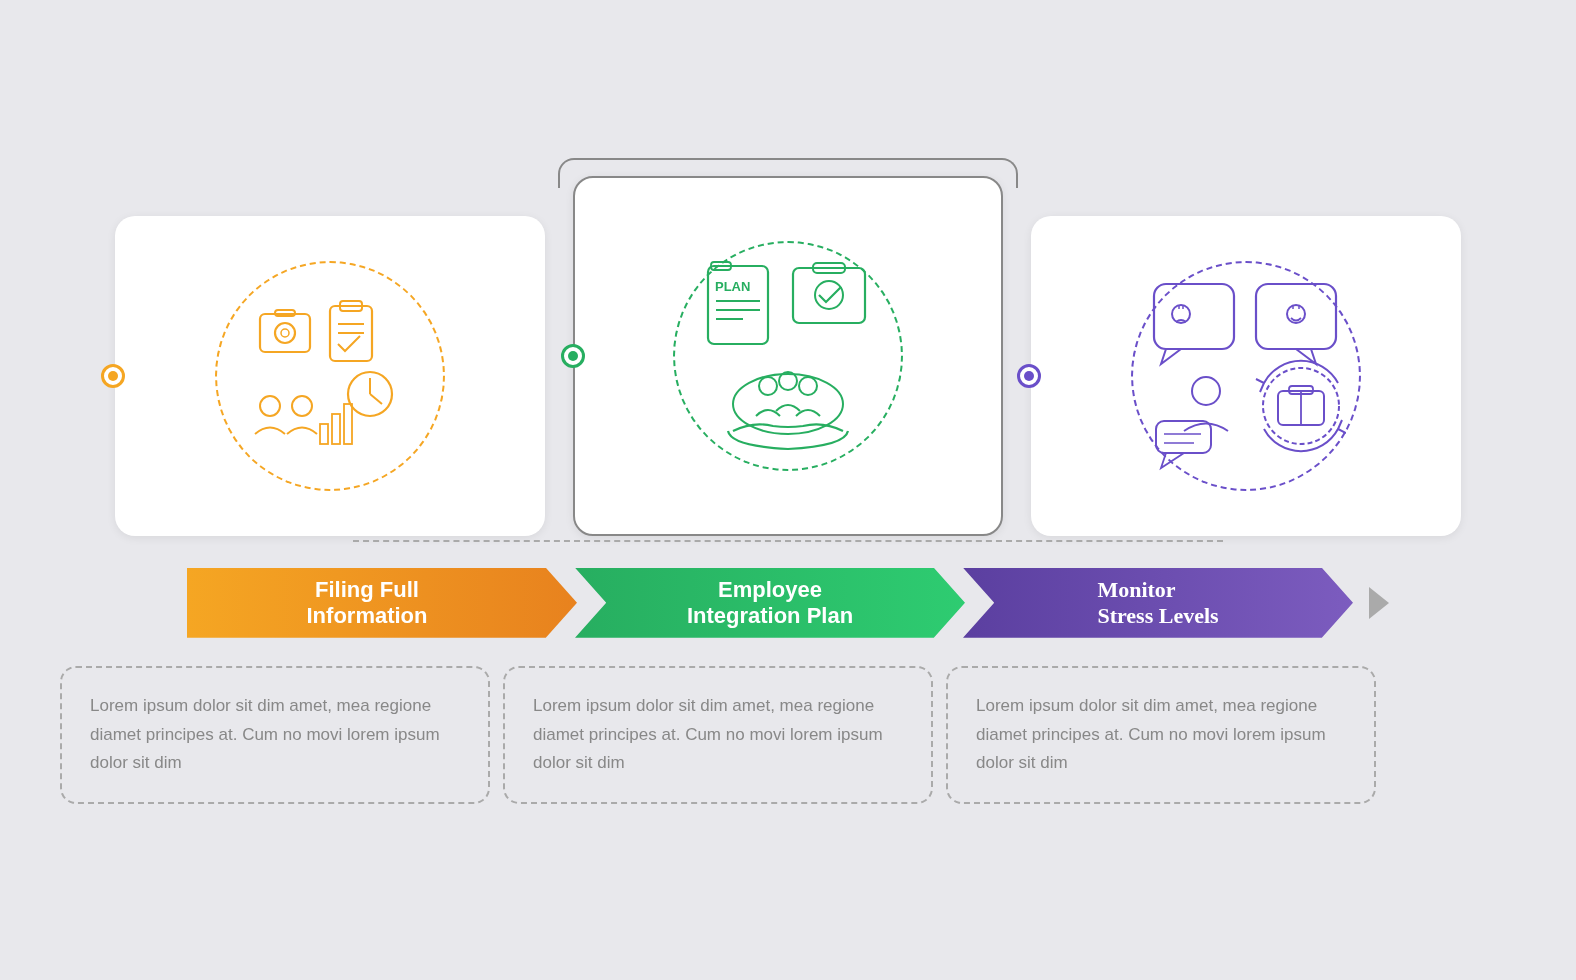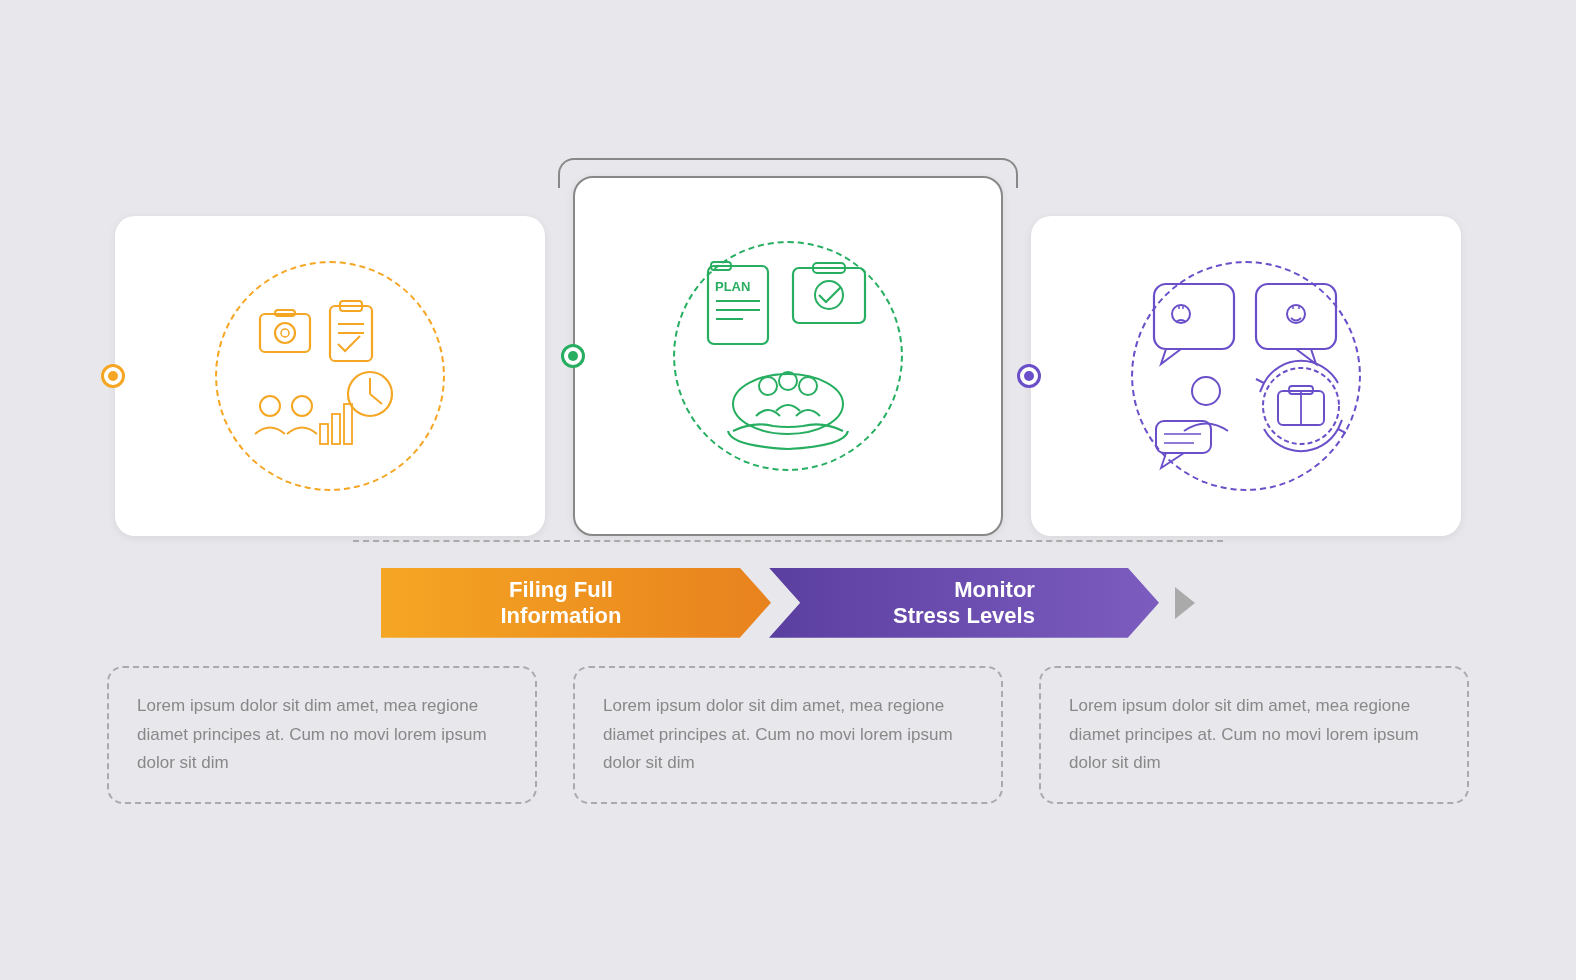--- a/index.html
+++ b/index.html
@@ -140,23 +140,22 @@
       padding-left: 20px;
     }
 
     .arrow-orange { background: linear-gradient(90deg, #f5a623, #e8821e); }
     .arrow-green { background: linear-gradient(90deg, #27ae60, #2ecc71); }
     .arrow-purple { background: linear-gradient(90deg, #5b3fa0, #7c5cbf); }
 
     
     .bottom-row {
       display: flex;
-      gap: 36px;
+      gap: 13px;
       width: 100%;
-      justify-content: center;
       margin-top: 28px;
     }
 
     .text-block {
       width: 430px;
       border: 2px dashed #aaa;
       border-radius: 16px;
       padding: 24px 28px;
       background: transparent;
       color: #888;
@@ -320,24 +319,30 @@
 
   <div class="arrows-row">
 
     <div class="arrow-wrap">
       <div class="arrow-label arrow-orange arrow-first" style="min-width:390px;">
         <span style="white-space:pre-line; text-align:center;">Filing Full
 Information</span>
       </div>
     </div>
 
+    <div class="arrow-wrap">
+      <div class="arrow-label arrow-green" style="min-width:390px; margin-left:-2px;">
+        <span style="white-space:pre-line; text-align:center;">Employee
+Integration Plan</span>
+      </div>
+    </div>
 
     <div class="arrow-wrap">
       <div class="arrow-label arrow-purple" style="min-width:390px; margin-left:-2px;">
-        <span style="white-space:pre-line; text-align:right;">Monitor
+        <span style="white-space:pre-line; text-align:left;font-family:Liberation Serif, serif;">Monitor
 Stress Levels</span>
       </div>
     </div>
 
     <div class="nav-arrow"></div>
   </div>
 
   <div class="bottom-row">
     <div class="text-block">
       <span>Lorem ipsum dolor sit dim amet, mea regione diamet principes at. Cum no movi lorem ipsum dolor sit dim</span>

